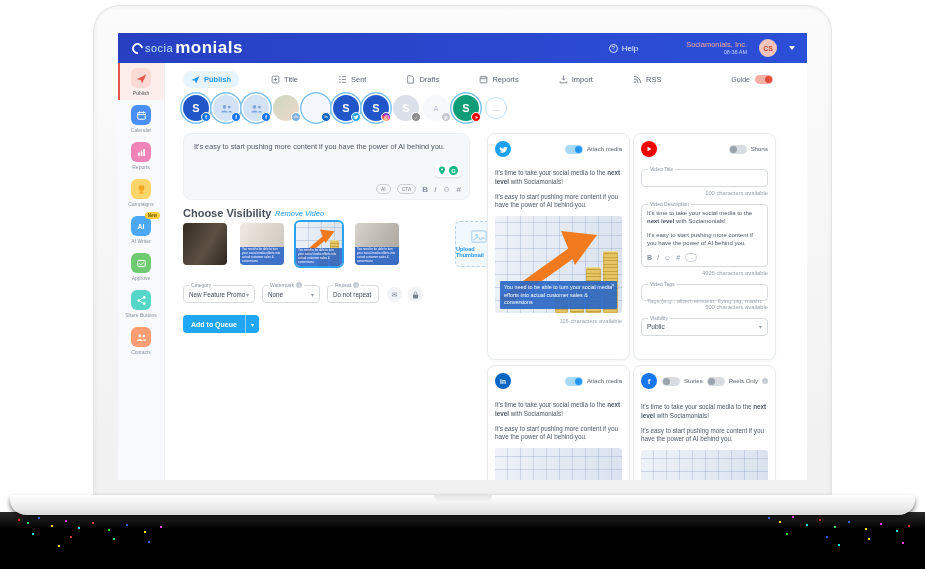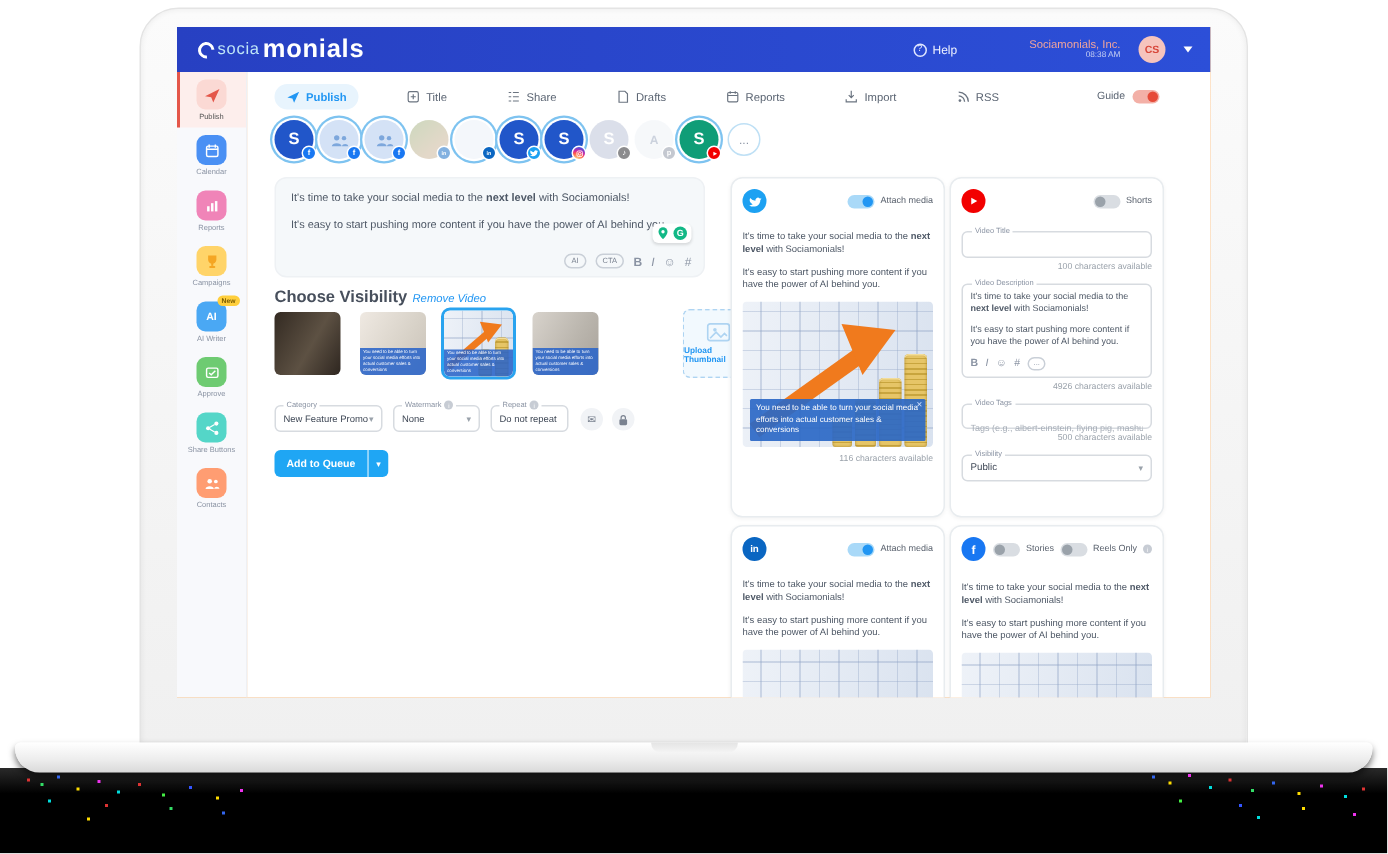--- a/index.html
+++ b/index.html
@@ -22,22 +22,22 @@
   .glitch.gl-left { left:18px; top:519px; background:#d33;
     box-shadow:9px 3px #3d6,20px -2px #36e,33px 6px #fd0,47px 1px #e3e,60px 8px #0dd,
       74px 3px #d33,90px 10px #4e4,108px 5px #35f,126px 12px #fd0,142px 7px #e3e,
       14px 14px #0dd,52px 17px #d33,95px 19px #3d6,130px 22px #36e,40px 26px #fd0; }
   .glitch.gl-right { left:768px; top:517px; background:#36e;
     box-shadow:11px 4px #fd0,24px -1px #e3e,38px 7px #0dd,51px 2px #d33,66px 9px #3d6,
       80px 4px #36e,97px 11px #fd0,112px 6px #e3e,128px 13px #0dd,140px 8px #d33,
       18px 16px #4e4,58px 19px #35f,100px 21px #fd0,134px 25px #e3e,70px 27px #0dd; }
 
   
-  .screen { position:absolute; left:118px; top:18px; width:689px; height:447px;
-    background:#fdba74; overflow:hidden; font-family:"Liberation Sans", sans-serif; }
+  .screen { position:absolute; left:118px; top:33px; width:689px; height:447px;
+    background:#0f172a; overflow:hidden; font-family:"Liberation Sans", sans-serif; }
 
   
   .topbar { position:absolute; left:0; top:0; width:689px; height:30px;
     background:linear-gradient(90deg,#2740c2,#2c4fd8); display:flex; align-items:center; color:#fff; }
   .logo { display:flex; align-items:center; margin-left:14px; gap:2px; }
   .logo-swoosh { width:11px; height:11px; border:2px solid #fff; border-right-color:transparent;
     border-radius:50%; transform:rotate(40deg); }
   .logo-light { font-size:11px; color:#bfe6f8; letter-spacing:.5px; }
   .logo-bold { font-size:17px; color:#fff; font-weight:bold; letter-spacing:.5px; }
   .topbar-right { margin-left:auto; display:flex; align-items:center; gap:12px; margin-right:12px; }
@@ -297,21 +297,21 @@
           <svg width="9" height="9" viewBox="0 0 16 16">
               <rect x="2" y="2" width="12" height="12" rx="2" fill="none" stroke="#6b7480" stroke-width="1.4"></rect>
               <path d="M8 5v6M5 8h6" stroke="#6b7480" stroke-width="1.4"></path>
             </svg>
           <span>Title</span>
         </div>
         <div class="tab">
           <svg width="9" height="9" viewBox="0 0 16 16">
               <path d="M2 3h3M2 8h3M2 13h3M7 3h7M7 8h7M7 13h7" stroke="#6b7480" stroke-width="1.4"></path>
             </svg>
-          <span>Share</span>
+          <span>Sent</span>
         </div>
         <div class="tab">
           <svg width="9" height="9" viewBox="0 0 16 16">
               <path d="M3 1.5h7l3 3V14.5H3z" fill="none" stroke="#6b7480" stroke-width="1.4"></path>
             </svg>
           <span>Drafts</span>
         </div>
         <div class="tab">
           <svg width="9" height="9" viewBox="0 0 16 16">
               <rect x="2" y="3" width="12" height="11" rx="1.5" fill="none" stroke="#6b7480" stroke-width="1.4"></rect>
@@ -408,21 +408,20 @@
           <div class="acc-badge" style="background:#f20000">
             <svg width="5" height="5" viewBox="0 0 16 16">
                 <path d="M5 3.5 L13 8 L5 12.5z" fill="#fff"></path>
               </svg>
           </div>
         </div>
         <div class="more-acc">...</div>
       </div>
 
       <div class="composer">
-        <p><span>It's time to take your social media to the </span><b>next level</b><span> with Sociamonials!</span></p>
         <p>It's easy to start pushing more content if you have the power of AI behind you.</p>
         <div class="pin-chip">
           <svg width="8" height="9" viewBox="0 0 16 18">
               <path d="M8 1a6 6 0 0 1 6 6c0 4.2-6 10-6 10S2 11.2 2 7a6 6 0 0 1 6-6z" fill="#12b886"></path>
               <circle cx="8" cy="7" r="2.2" fill="#fff"></circle>
             </svg>
           <span class="g-circle">G</span>
         </div>
         <div class="comp-tools">
           <span class="chip">AI</span>

